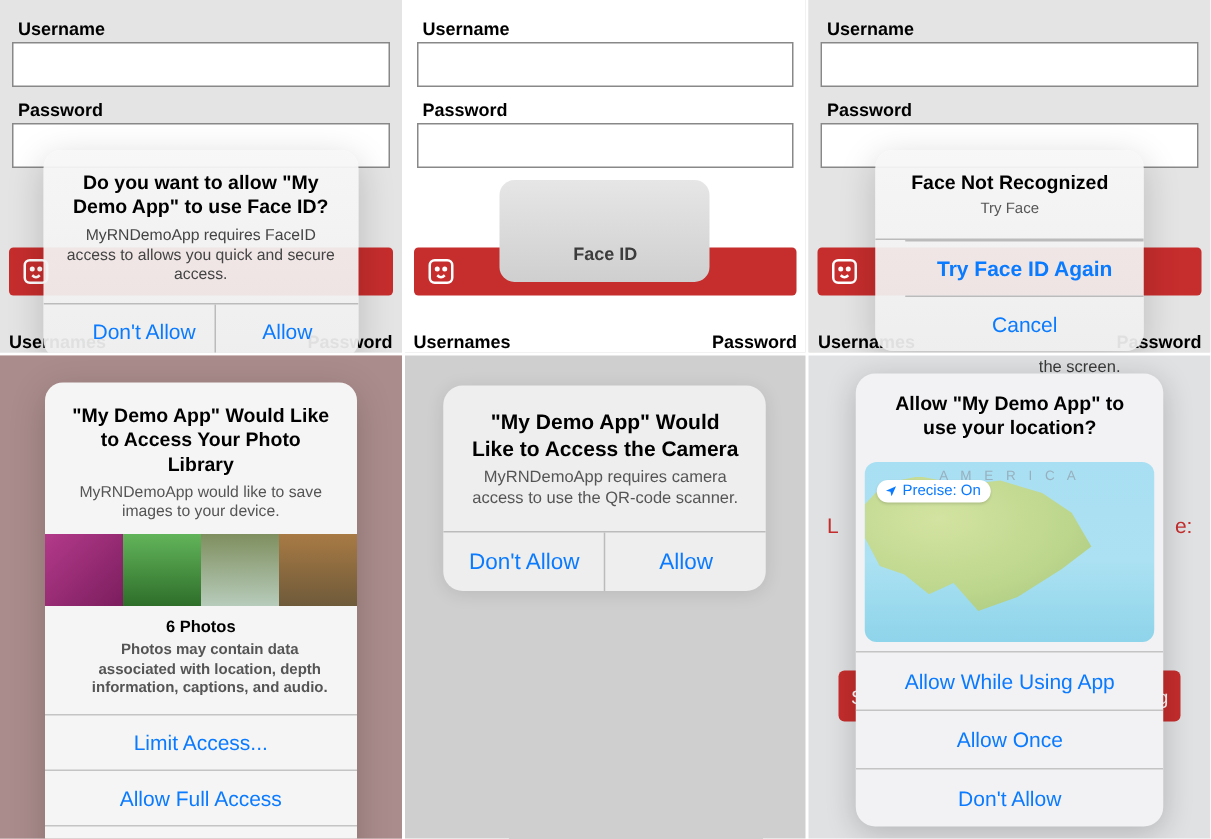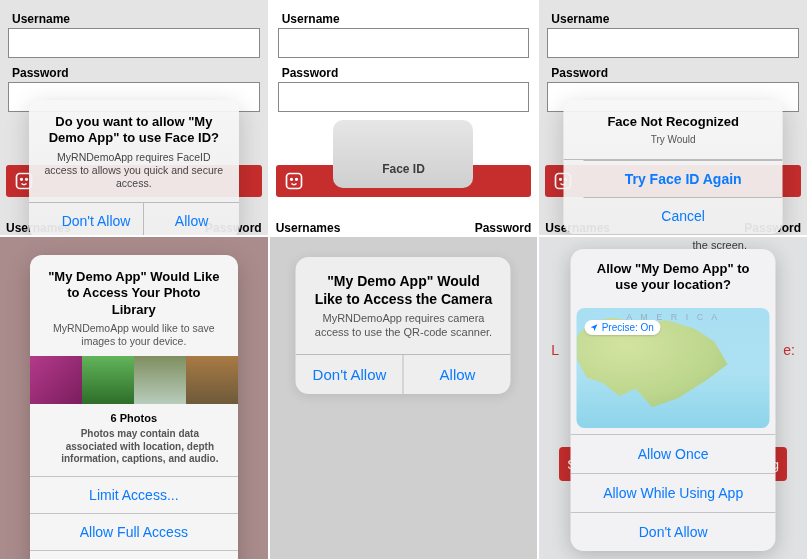--- a/index.html
+++ b/index.html
@@ -26,21 +26,21 @@
   .alert .abtn { flex:1; padding: 10px 0; font-size: 14px; color: #0a7aff; background: transparent; border: none; cursor: pointer; }
   .alert .btnrow:not(.col) .abtn + .abtn { border-left: 0.5px solid #bbb; }
   .alert .btnrow.col .abtn + .abtn, .alert .btnrow.col .abtn { border-top: 0.5px solid #bbb;}
   .alert .abtn.bold { font-weight: 600;}
   
   .alert.top1 { top: 100px; transform: translate(-50%,0); }
   
   .faceid-box { position: absolute; left: 50%; top: 120px; transform: translateX(-50%); width: 140px; height: 68px; border-radius: 10px; background: linear-gradient(#e6e6e6,#cfcfcf); display:flex; align-items:flex-end; justify-content:center; padding-bottom:12px;}
   .faceid-box span { font-size: 12px; font-weight:600; color:#3c3c3c;}
   
-  .alert.small { width: 219px; }
+  .alert.small { width: 179px; }
   .alert.small h3 { font-size: 13px; }
   .alert.small .sub { font-size: 10px; color:#555; }
   
   .cell4 { background: #b99595; }
   .cell4 .back-ov { position:absolute; inset:0; background: #a88a8ad0; }
   .cell5 { background: #cfcfcf; }
   .cell6 { background: #dfe1e3; }
   
   .photo-alert { position:absolute; left:50%; top: 18px; transform: translateX(-50%); width: 208px; background: #f5f5f5; border-radius: 12px; text-align:center; overflow:hidden; box-shadow: 0 6px 24px rgba(0,0,0,.2);}
   .photo-alert .c1 { padding: 14px 16px 8px 16px;}
@@ -159,21 +159,21 @@
         </span>
       </div>
       <div class="bottomlbls">
         <div>Usernames</div>
         <div>Password</div>
       </div>
     </div>
     <div class="alert small top1">
       <div class="content">
         <h3>Face Not Recognized</h3>
-        <p class="sub">Try Would</p>
+        <p class="sub">Try Face</p>
       </div>
       <div class="btnrow col">
         <button class="abtn bold">Try Face ID Again</button>
         <button class="abtn">Cancel</button>
       </div>
     </div>
   </div>
 
   <div class="cell cell4">
     <div class="back-ov"></div>
@@ -230,19 +230,19 @@
       <div class="map">
         <div class="america">A  M  E  R  I  C  A</div>
         <div class="land"></div>
         <div class="precise">
           <svg viewBox="0 0 24 24">
               <path fill="#0a7aff" d="M3 11l18-8-8 18-2-8-8-2z"></path>
             </svg>
           <span>Precise: On</span>
         </div>
       </div>
+      <button class="vbtn">Allow While Using App</button>
       <button class="vbtn">Allow Once</button>
-      <button class="vbtn">Allow While Using App</button>
       <button class="vbtn">Don't Allow</button>
     </div>
   </div>
 
 </div>
 
 </body></html>

